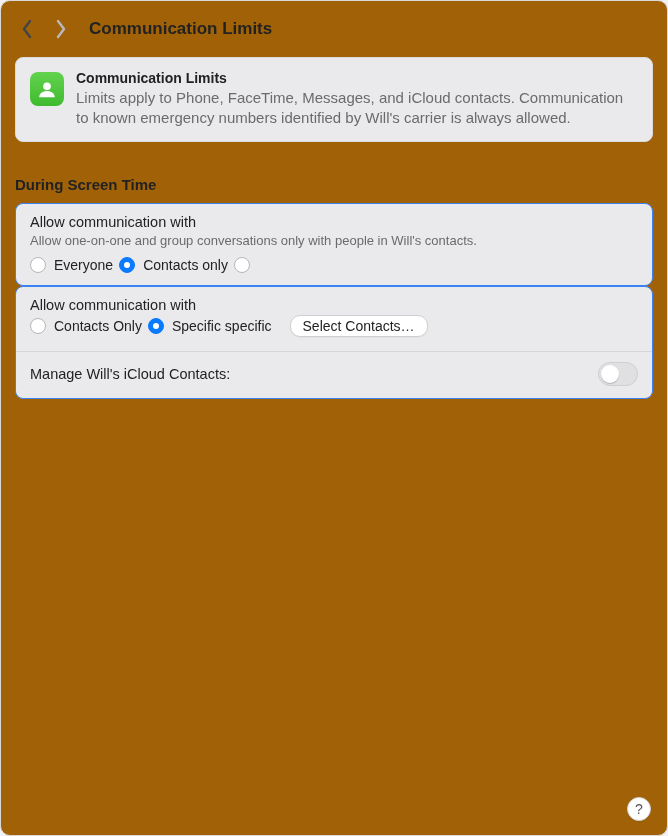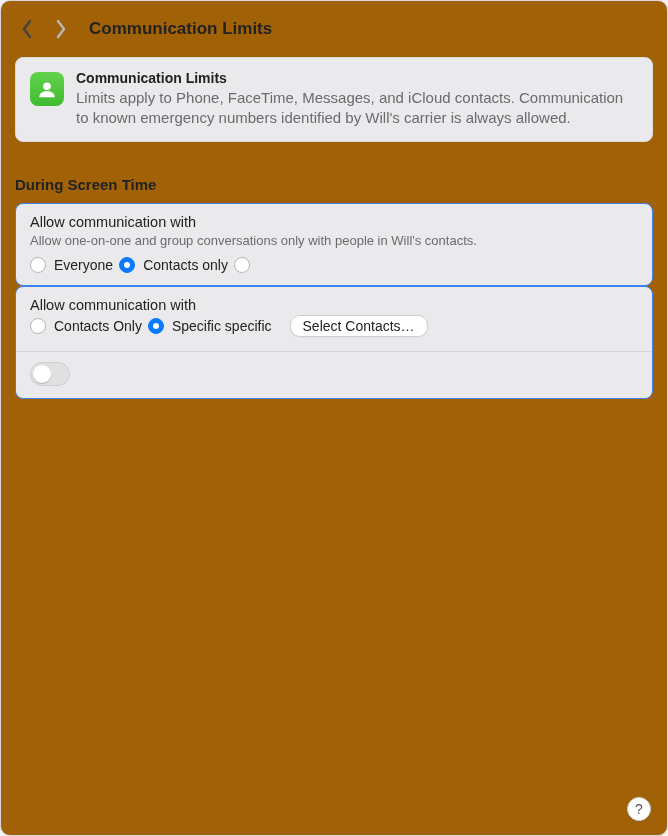--- a/index.html
+++ b/index.html
@@ -257,19 +257,20 @@
         <span>Contacts Only</span>
       </label>
       <label class="radio-item">
         <span class="radio checked"></span>
         <span>Specific specific</span>
         <button class="pill-btn">Select Contacts…</button>
       </label>
     </div>
     <div class="sep"></div>
     <div class="row">
+      <div class="row-label">Manage Will's iCloud Contacts:</div>
       <div class="switch"></div>
     </div>
   </div>
 
   <div class="help">?</div>
 
 </div>
 
 </body></html>

